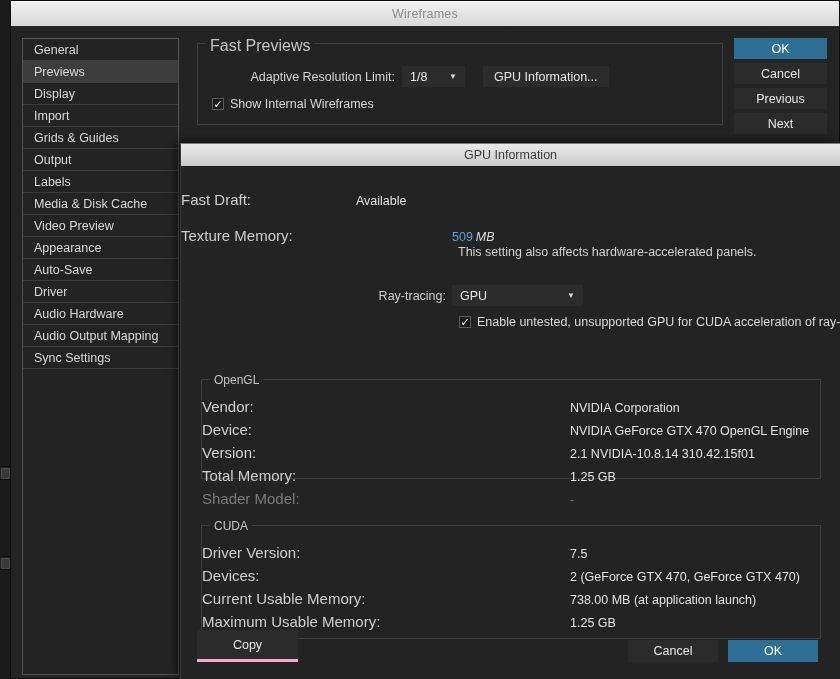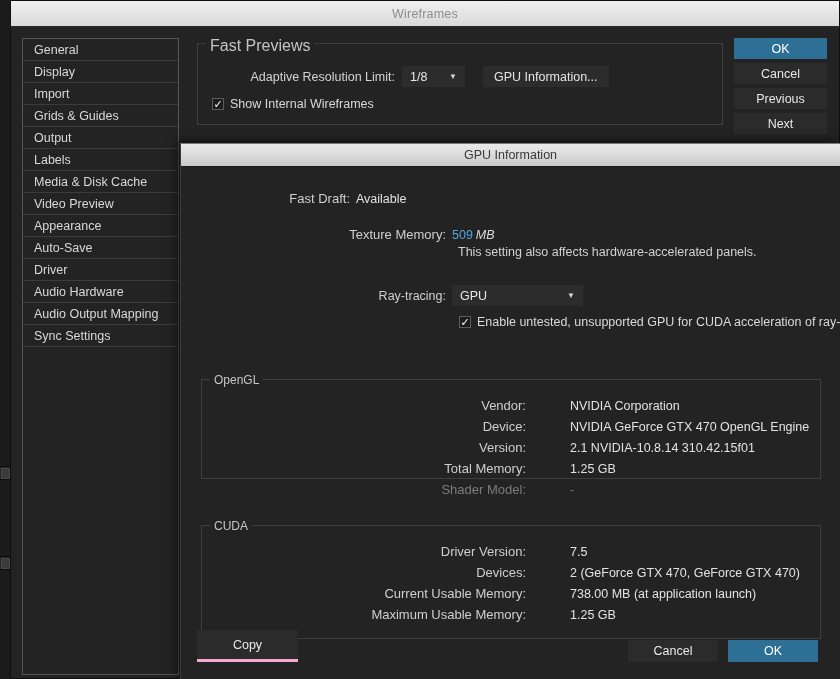--- a/index.html
+++ b/index.html
@@ -178,22 +178,21 @@
     display: flex; align-items: center; justify-content: center;
   }
   #gpu-titlebar .title { font-size: 12.5px; color: #3b3b3b; }
   #gpu-body {
     position: absolute; left: 0; top: 23px; right: 0; bottom: 0;
     background: #232323;
   }
 
   .info-row { display: flex; align-items: baseline; }
   .info-row .key {
-    text-align: right;
-    font-size: 13px;
+    font-size: 15px;
     color: #cfcfcf;
     padding-right: 6px;
   }
   .info-row .val { font-size: 12.5px; color: #e2e2e2; }
   .info-row.dim .key, .info-row.dim .val { color: #7b7b7b; }
 
   
   #fast-draft-row { position: absolute; left: 0; top: 24px; width: 100%; }
   #fast-draft-row .key { width: 175px; }
 
@@ -282,20 +281,21 @@
 <div id="prefs-window">
 
   <div id="prefs-titlebar">
     <span class="title">Wireframes</span>
   </div>
 
   <div id="prefs-body">
 
     <div id="prefs-sidebar">
         <div class="sidebar-item"><span>General</span></div>
+        <div class="sidebar-item selected"><span>Previews</span></div>
         <div class="sidebar-item"><span>Display</span></div>
         <div class="sidebar-item"><span>Import</span></div>
         <div class="sidebar-item"><span>Grids &amp; Guides</span></div>
         <div class="sidebar-item"><span>Output</span></div>
         <div class="sidebar-item"><span>Labels</span></div>
         <div class="sidebar-item"><span>Media &amp; Disk Cache</span></div>
         <div class="sidebar-item"><span>Video Preview</span></div>
         <div class="sidebar-item"><span>Appearance</span></div>
         <div class="sidebar-item"><span>Auto-Save</span></div>
         <div class="sidebar-item"><span>Driver</span></div>

